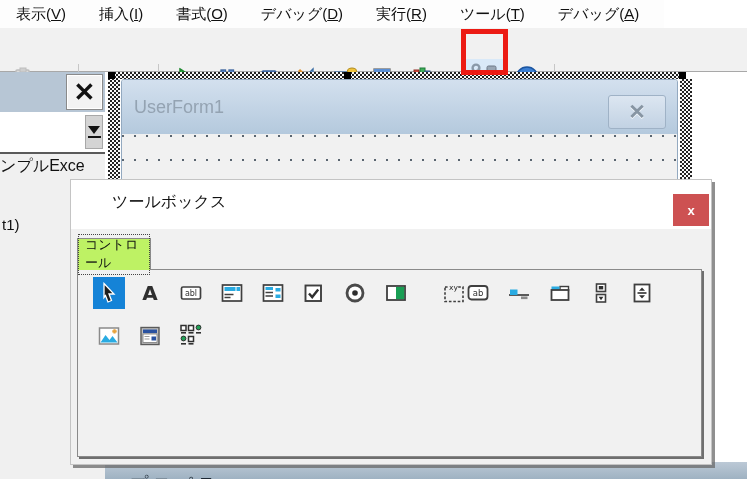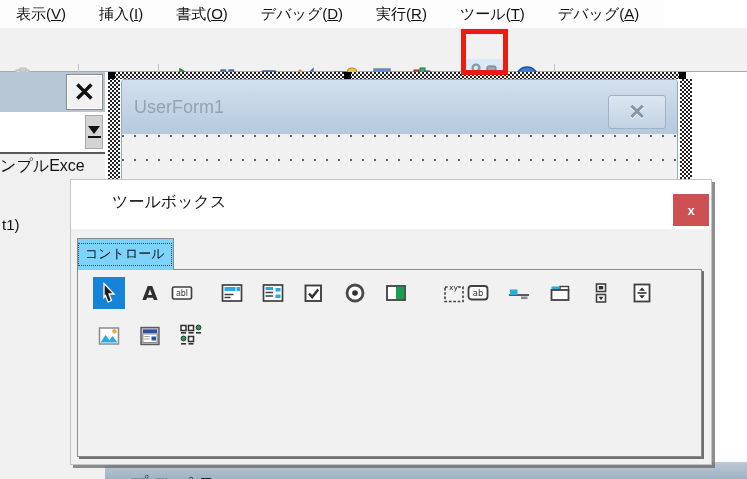--- a/index.html
+++ b/index.html
@@ -64,23 +64,23 @@
     background:linear-gradient(#bcc9d6,#9fb2c2); overflow:hidden; }
   .bottom-bar span { position:absolute; left:25px; top:10px; font-size:18px; color:#1d2833; letter-spacing:4px; }
 
   
   .toolbox { position:absolute; left:70px; top:179px; width:642px; height:286px;
     background:#ffffff; border:1px solid #c4c4c4; box-shadow:3px 3px 0 rgba(105,105,105,.75); }
   .tbx-title { position:absolute; left:25px; top:12px; font-size:16px; color:#111;margin-left:16px; }
   .tbx-close { position:absolute; left:602px; top:14px; width:36px; height:32px; background:#cd5152;
     color:#ffffff; font-size:13px; font-weight:bold; display:flex; align-items:center; justify-content:center; }
   .tbx-body { position:absolute; left:0; top:49px; width:640px; height:235px; background:#f1f1f1; }
-  .tbx-tab { position:absolute; left:6px; top:9px; width:97px; height:32px; background:#7dd3fc;
+  .tbx-tab { position:absolute; left:6px; top:9px; width:74px; height:32px; background:#bef264;
     border:1px solid #8a8a8a; border-bottom:none; z-index:2;
-    display:flex; align-items:center; justify-content:flex-start; }
+    display:flex; align-items:center; justify-content:center; }
   .tbx-tab .focus { border:1px dotted #444; padding:1px 6px 2px; font-size:13px; color:#111; }
   .tbx-panel { position:absolute; left:6px; top:40px; width:625px; height:188px;
     background:#f1f1f1; border:1px solid #8a8a8a; box-shadow:2px 2px 0 #6f6f6f; }
   .tile { position:absolute; width:32px; height:32px; display:flex; align-items:center; justify-content:center; }
   .tile.sel { background:#1583d7; }
   .r1 { top:7px; } .r2 { top:50px; }
 
   svg text { font-family:"DejaVu Sans", sans-serif; }
 
   
@@ -245,21 +245,21 @@
       <div class="tile sel r1" style="left:15px">
         <svg width="24" height="24" viewBox="0 0 24 24">
           <polygon points="7,2.5 17,13 12,13 14.5,19.5 11,21 8.5,14.5 7,16.5" fill="#1d1d1d" stroke="#ffffff" stroke-width="1.3"></polygon>
         </svg>
       </div>
       <div class="tile r1" style="left:56px">
         <svg width="24" height="24" viewBox="0 0 24 24">
           <text x="12" y="19" font-size="20" font-weight="bold" fill="#2f2f2f" text-anchor="middle">A</text>
         </svg>
       </div>
-      <div class="tile r1" style="left:88px">
+      <div class="tile r1" style="left:97px">
         <svg width="24" height="24" viewBox="0 0 24 24">
           <rect x="2.5" y="6" width="19" height="12" rx="1.5" fill="#ffffff" stroke="#3f3f3f" stroke-width="1.7"></rect>
           <text x="12" y="15.4" font-size="8" fill="#2f2f2f" text-anchor="middle">abl</text>
         </svg>
       </div>
       <div class="tile r1" style="left:138px">
         <svg width="24" height="24" viewBox="0 0 24 24">
           <rect x="2.5" y="4" width="19" height="16" fill="#ffffff" stroke="#3f3f3f" stroke-width="1.7"></rect>
           <rect x="4.5" y="6" width="11" height="4" fill="#29abe2"></rect>
           <rect x="16.5" y="6" width="3.5" height="4" fill="#29abe2"></rect>

